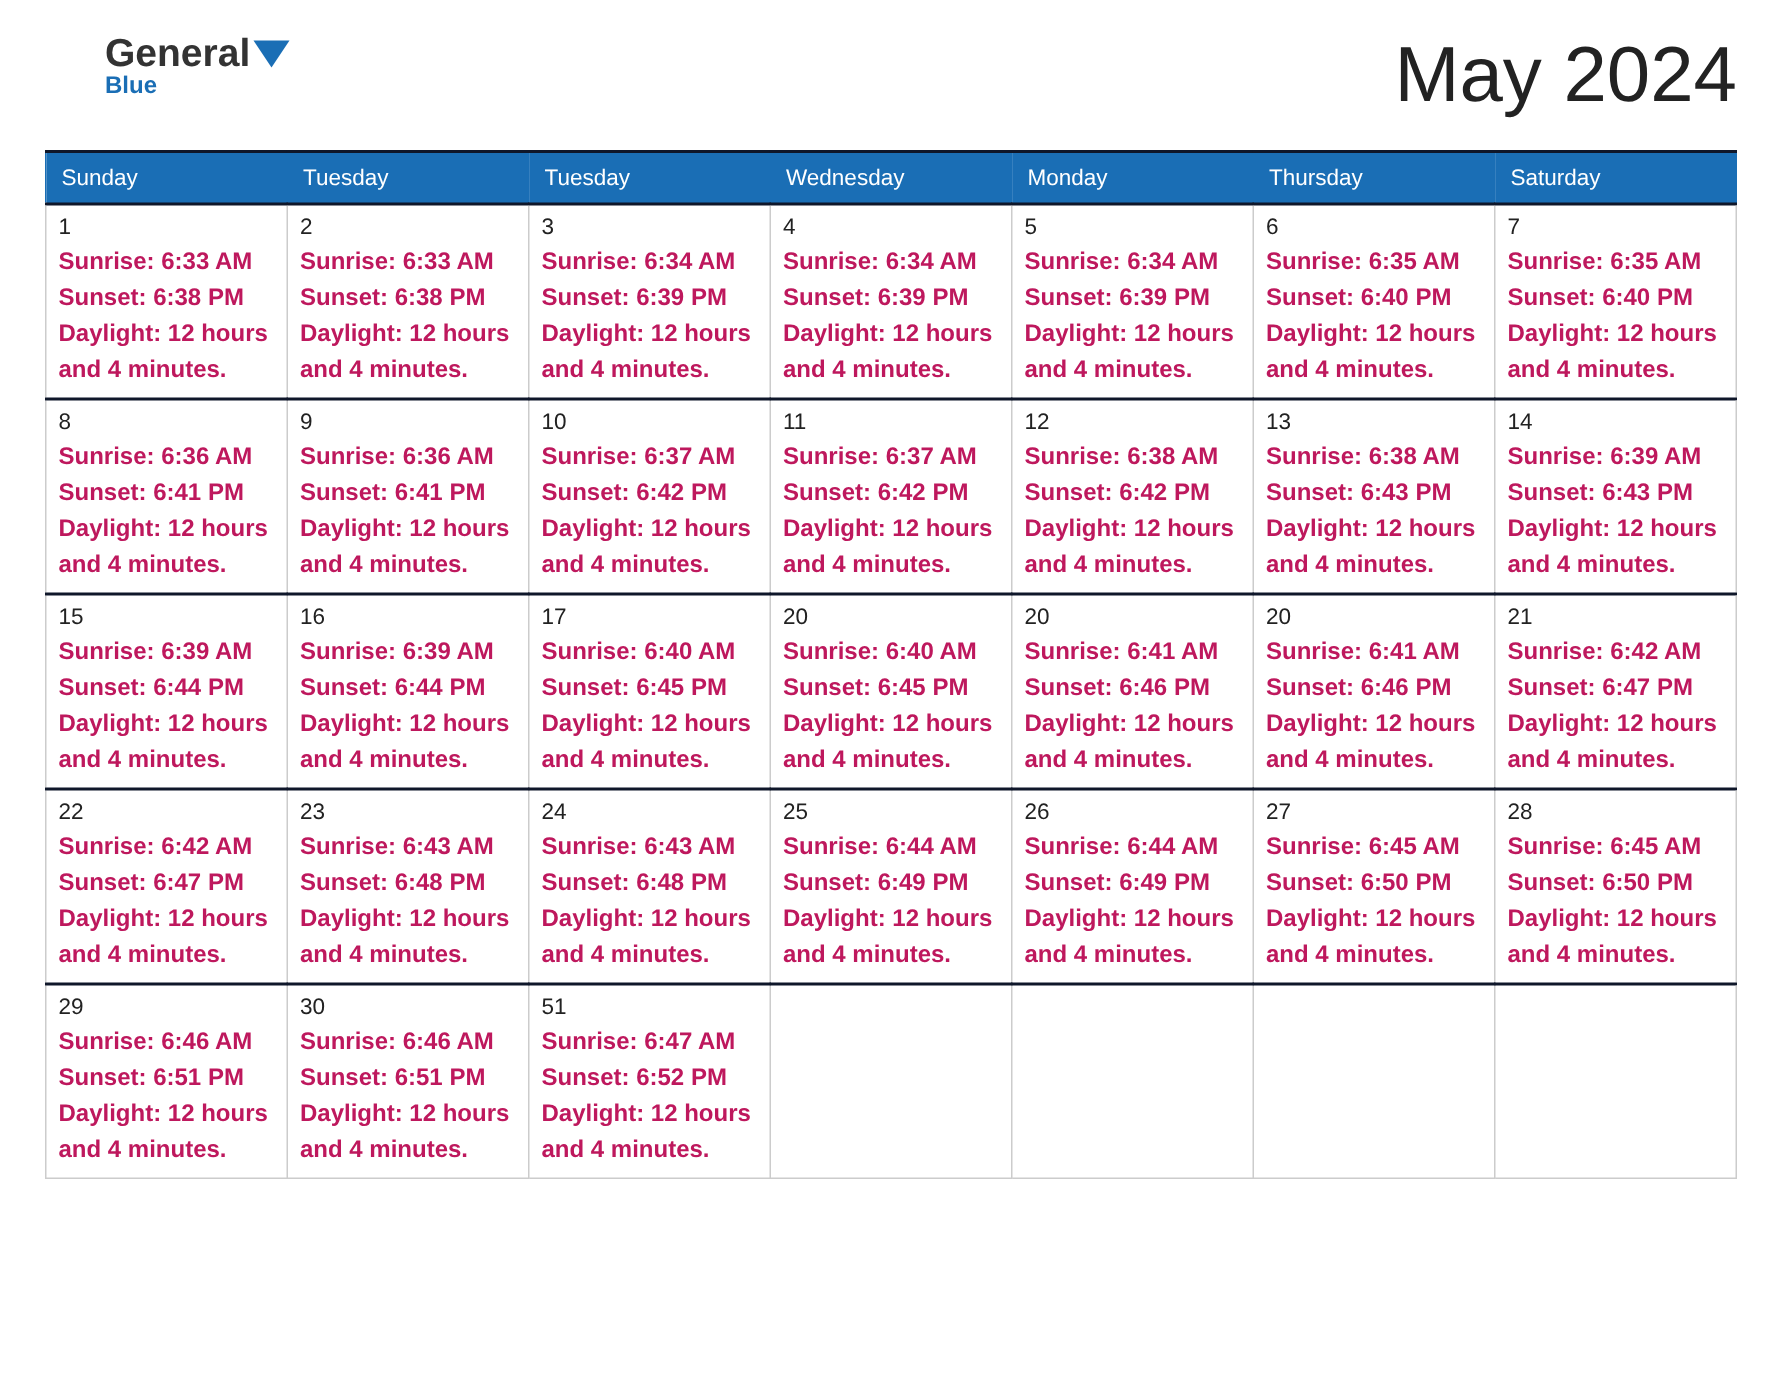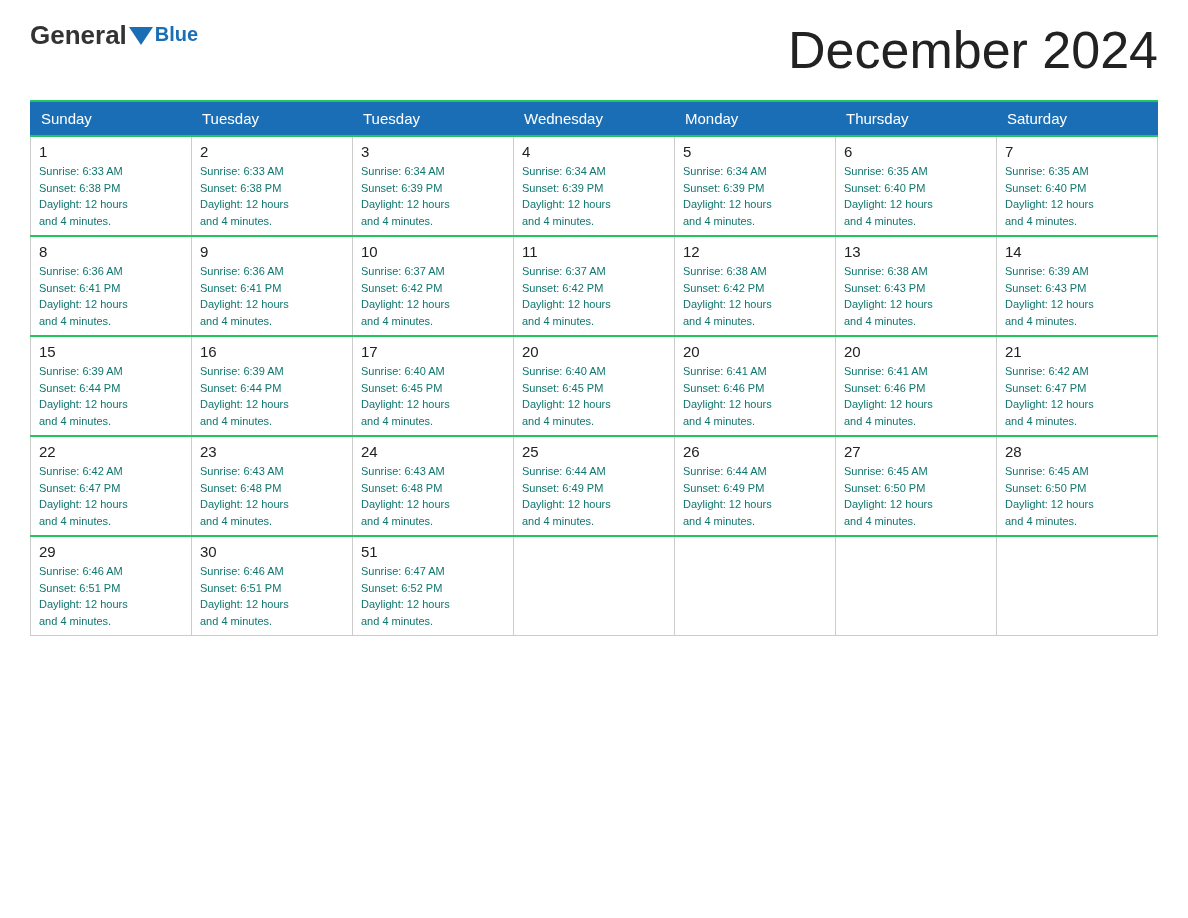--- a/index.html
+++ b/index.html
@@ -11,42 +11,43 @@
       padding: 20px 30px;
     }
     .header {
       display: flex;
       justify-content: space-between;
       align-items: flex-start;
       margin-bottom: 20px;
     }
     .logo {
       display: flex;
-      flex-direction: row;
-      align-items: center;
+      flex-direction: column;
+      align-items: flex-start;
+      margin-left: 40px;
     }
     .logo-text {
       display: flex;
       align-items: center;
       font-size: 26px;
       font-weight: bold;
       color: #333;
     }
     .logo-general { color: #333; }
     .logo-arrow {
       display: inline-block;
       width: 0;
       height: 0;
       border-left: 12px solid transparent;
       border-right: 12px solid transparent;
       border-top: 18px solid #1a6eb5;
       margin: 0 2px;
       vertical-align: middle;
     }
-    .logo-subtitle { color: #1a6eb5; font-size: 20px; font-weight: bold; margin-top: -2px; }
+    .logo-subtitle { color: #1a6eb5; font-size: 16px; font-weight: bold; margin-top: -2px; }
     .title-section { text-align: right; }
     .month-title { font-size: 52px; font-weight: normal; color: #222; }
     .location { font-size: 20px; color: #444; margin-top: 4px; }
 
     .calendar {
       width: 100%;
       border-collapse: collapse;
       border: 1px solid #ccc;
     }
     .calendar th {
@@ -61,51 +62,52 @@
     .calendar td {
       vertical-align: top;
       padding: 6px 8px;
       border: 1px solid #ccc;
       width: calc(100% / 7);
       font-size: 12.5px;
       color: #333;
       min-height: 110px;
     }
     .calendar tr {
-      border-top: 2px solid #22c55e;
+      border-top: 2px solid #0f172a;
     }
     .day-num {
       font-size: 15px;
       font-weight: normal;
       display: block;
       margin-bottom: 3px;
       color: #222;
     }
     .day-info {
-      font-size: 11px;
+      font-size: 16px;
       line-height: 1.5;
-      color: #0f766e;
+      color: #be185d;
+      font-weight: bold;
     }
     .empty-cell {
       background: #fff;
     }
   </style>
 </head>
 <body>
 
 <div class="header">
   <div class="logo">
     <div class="logo-text">
       <span class="logo-general">General</span>
       <span class="logo-arrow"></span>
     </div>
     <div class="logo-subtitle">Blue</div>
   </div>
   <div class="title-section">
-    <div class="month-title">December 2024</div>
+    <div class="month-title">May 2024</div>
   </div>
 </div>
 
 <table class="calendar">
   <thead>
     <tr>
 
     <th>Sunday</th>
         <th>Tuesday</th>
         <th>Tuesday</th>

